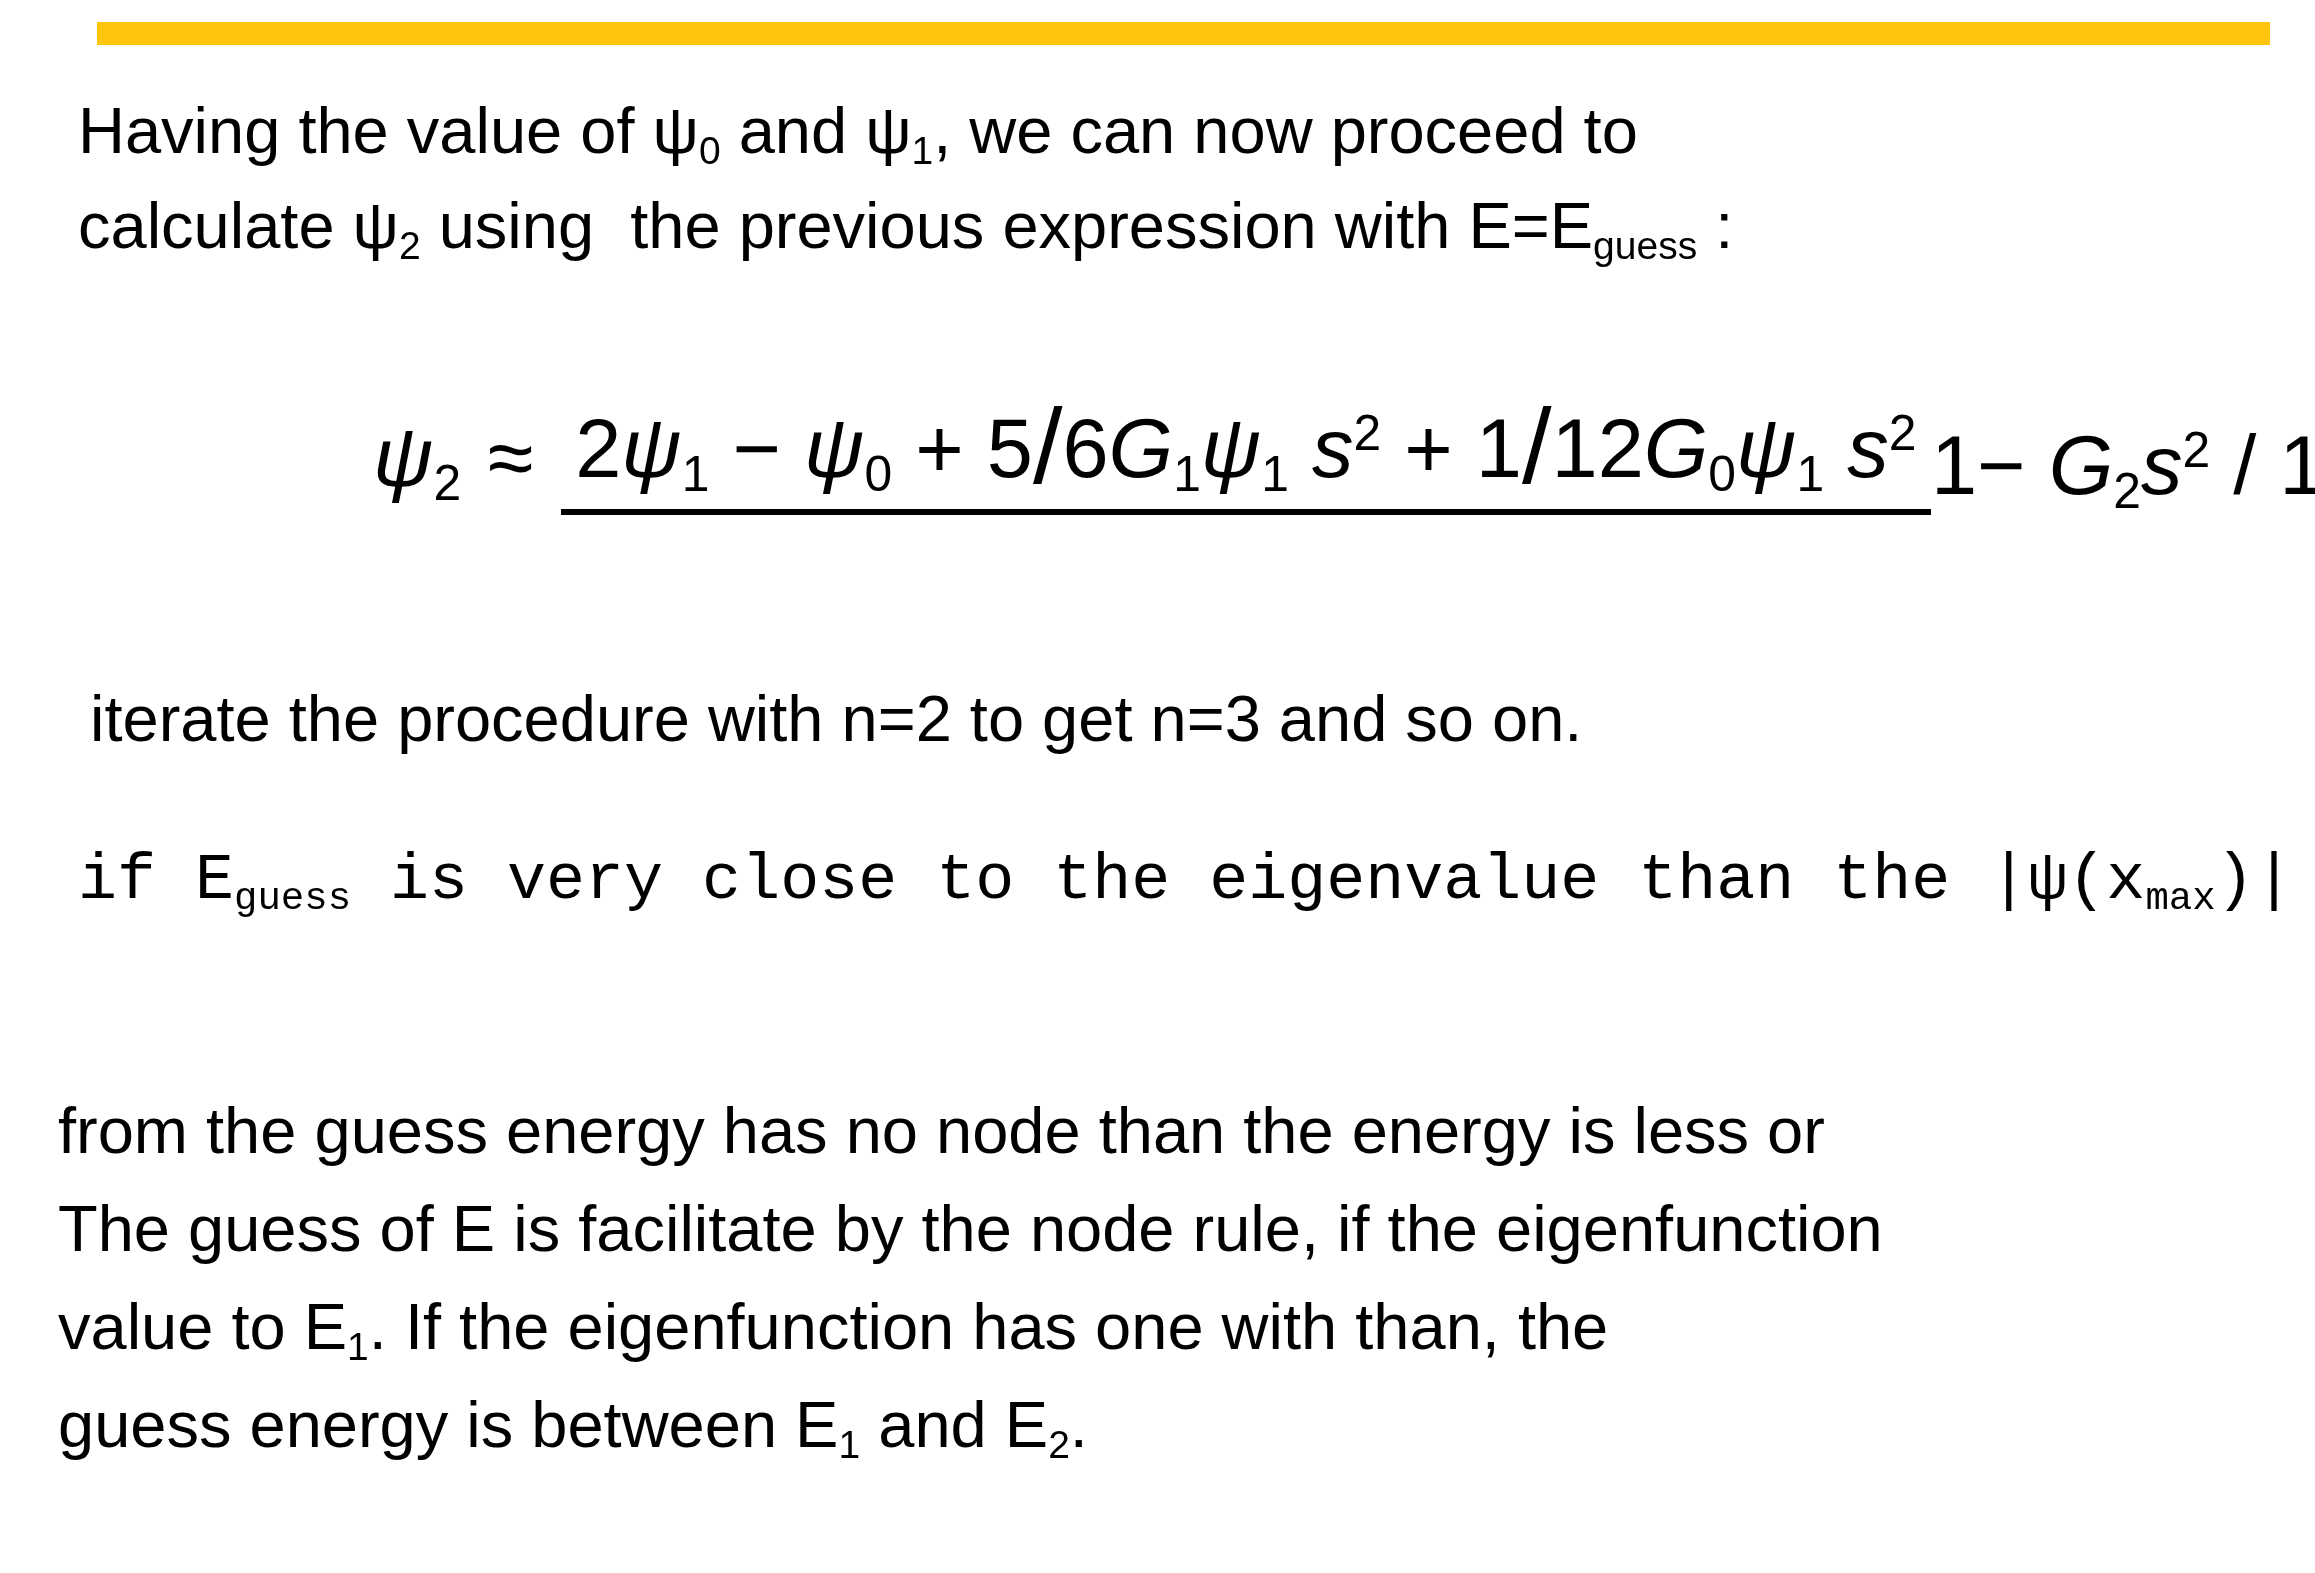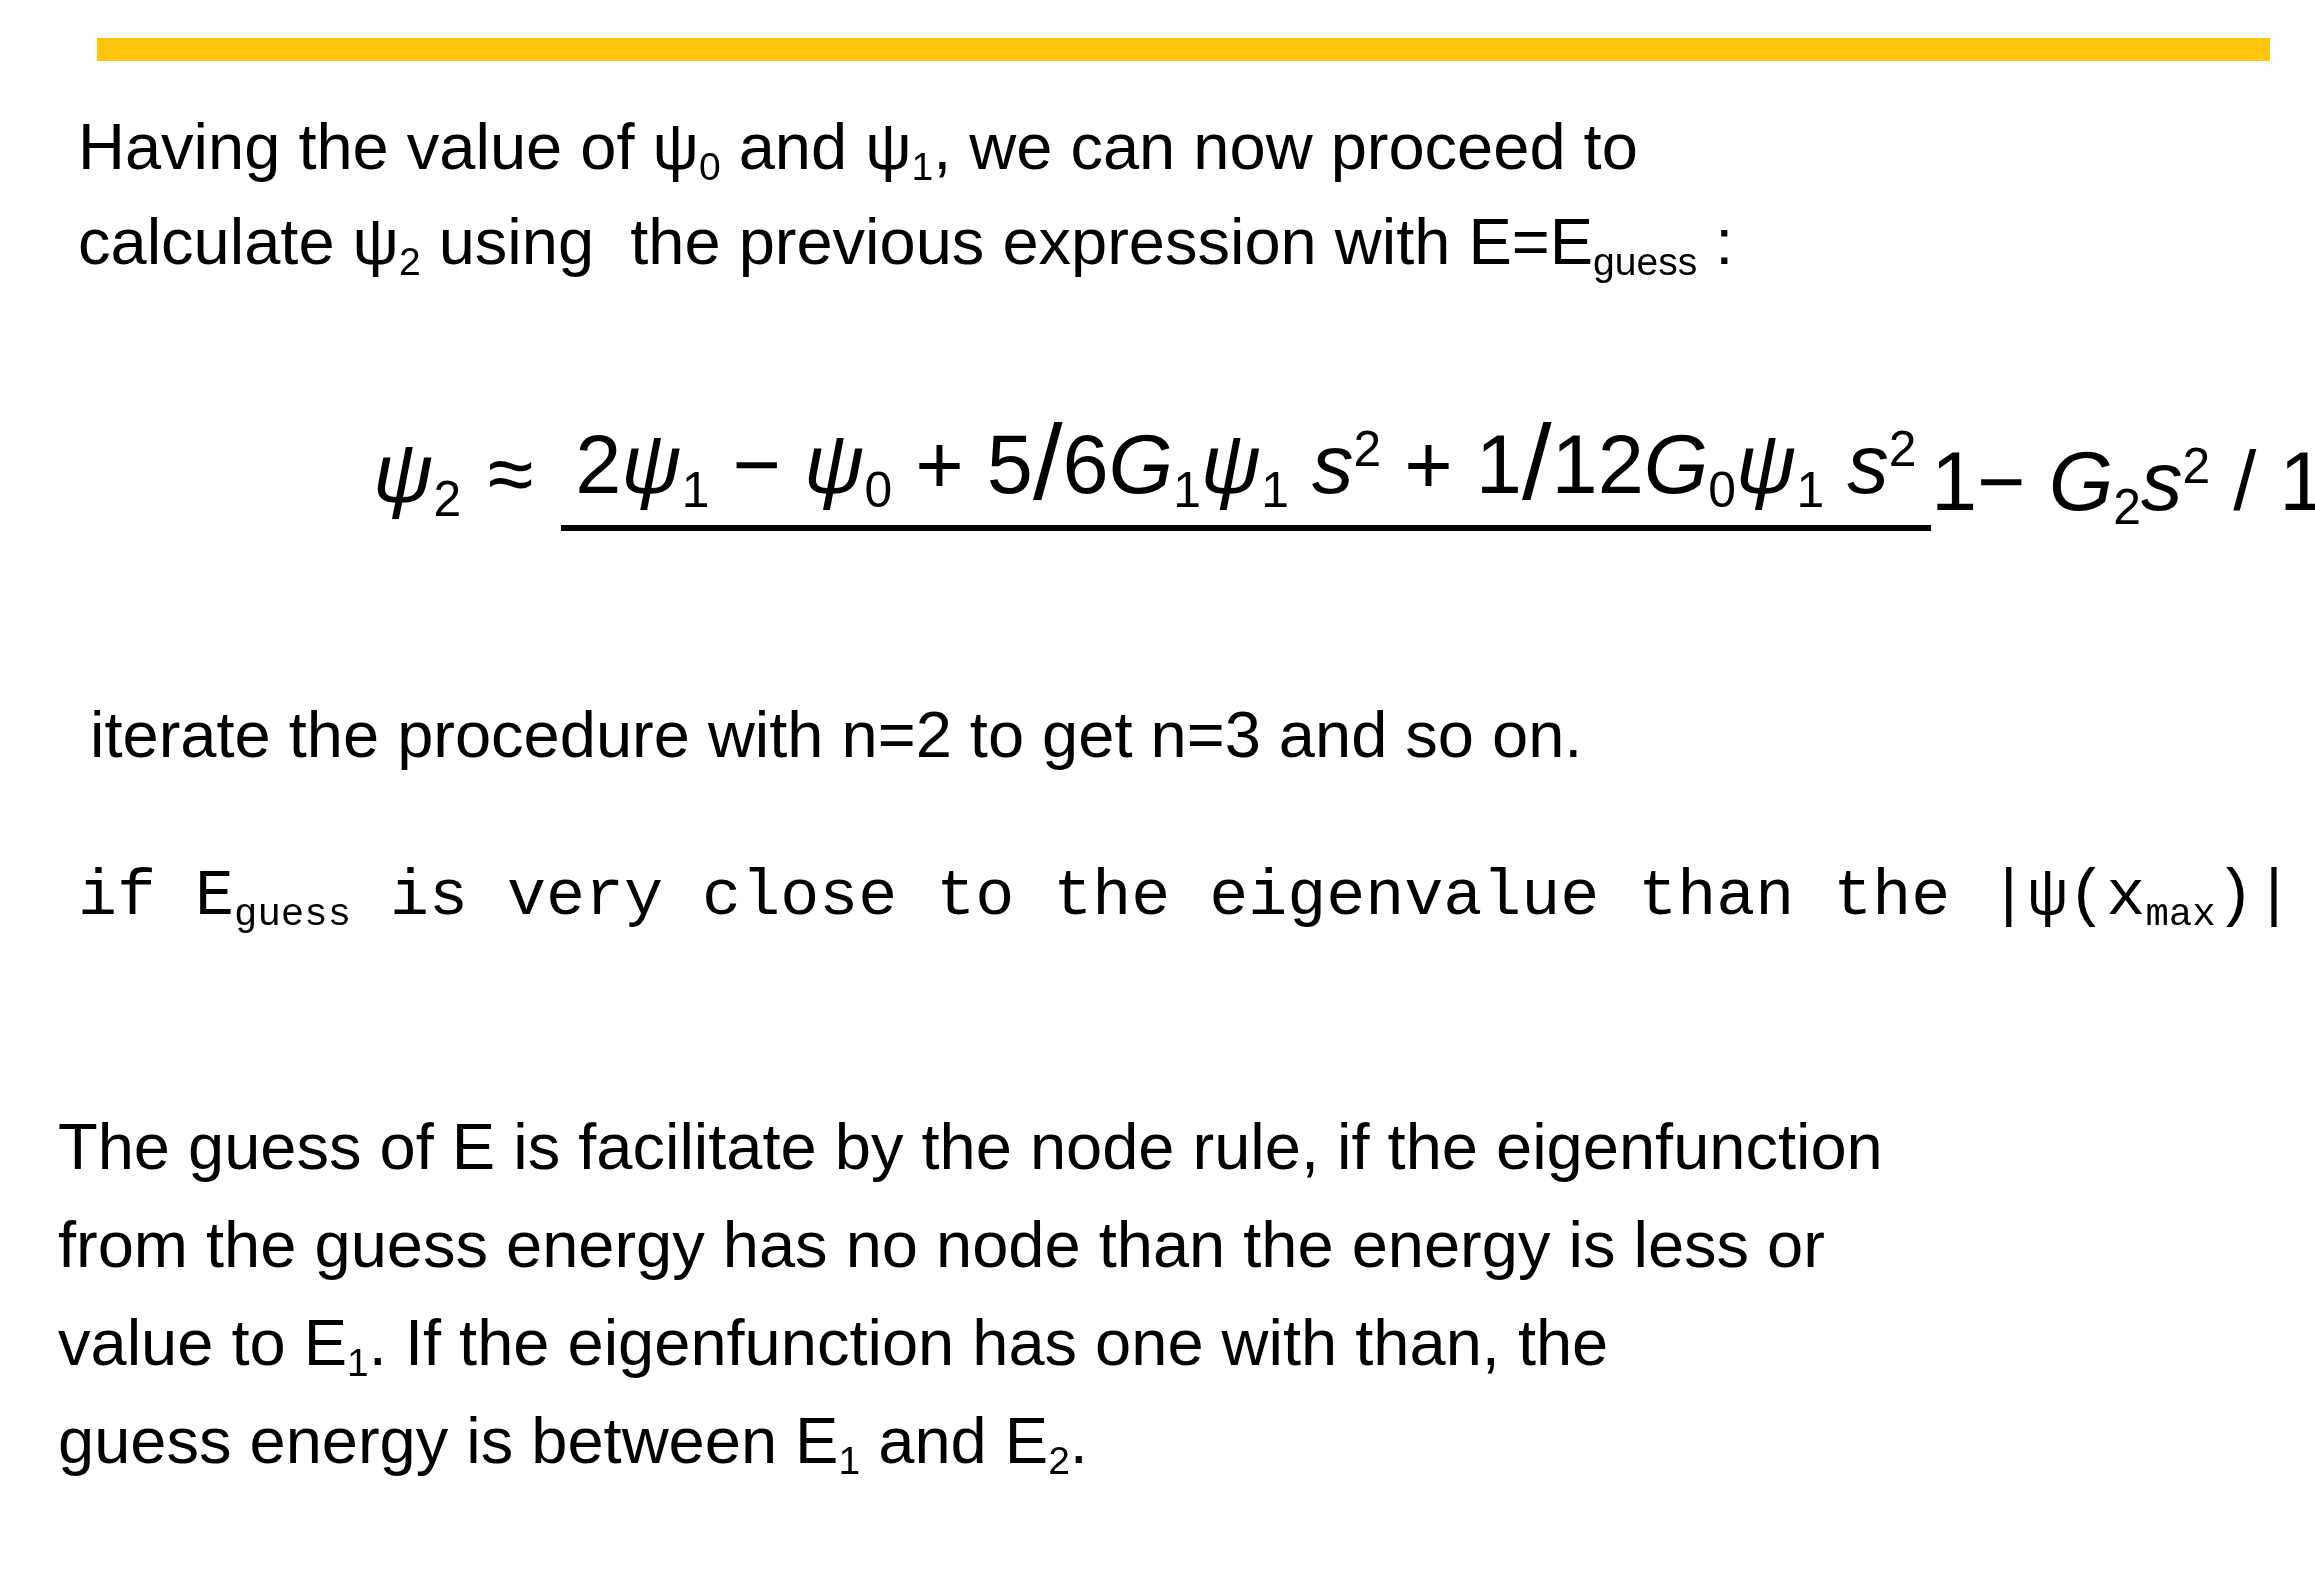--- a/index.html
+++ b/index.html
@@ -4,21 +4,21 @@
 <style>
   html, body { margin: 0; padding: 0; }
   body {
     width: 2316px; height: 1573px;
     background: #ffffff;
     color: #000000;
     font-family: "Liberation Sans", "DejaVu Sans", sans-serif;
     position: relative;
     overflow: hidden;
   }
-  .slide { position: absolute; inset: 0; margin-top: 16px; }
+  .slide { position: absolute; inset: 0; }
 
   .top-bar {
     position: absolute;
     left: 97px; top: 22px;
     width: 2173px; height: 22.6px;
     background: #FFC40D;
   }
 
   .textblock { position: absolute; font-size: 65px; line-height: 95px; white-space: nowrap; }
 
@@ -85,20 +85,20 @@
     </span>
   </div>
 
   <div class="textblock iterate-line">
     <span>iterate the procedure with n=2 to get n=3 and so on.</span>
   </div>
 
   <div class="textblock if-line"><span>if E</span><sub>guess</sub><span> is very close to the eigenvalue than the |</span><span>ψ</span><span>(x</span><sub>max</sub><span>)| ≈ 0.</span></div>
 
   <div class="textblock p2">
+    <div><span>from the guess energy has no node than the energy is less or</span></div>
     <div><span>The guess of E is facilitate by the node rule, if the eigenfunction</span></div>
-    <div><span>from the guess energy has no node than the energy is less or</span></div>
     <div><span>value to E</span><sub>1</sub><span>. If the eigenfunction has one with than, the</span></div>
     <div><span>guess energy is between E</span><sub>1</sub><span> and E</span><sub>2</sub><span>.</span></div>
   </div>
 
 </div>
 
 
 </body></html>

